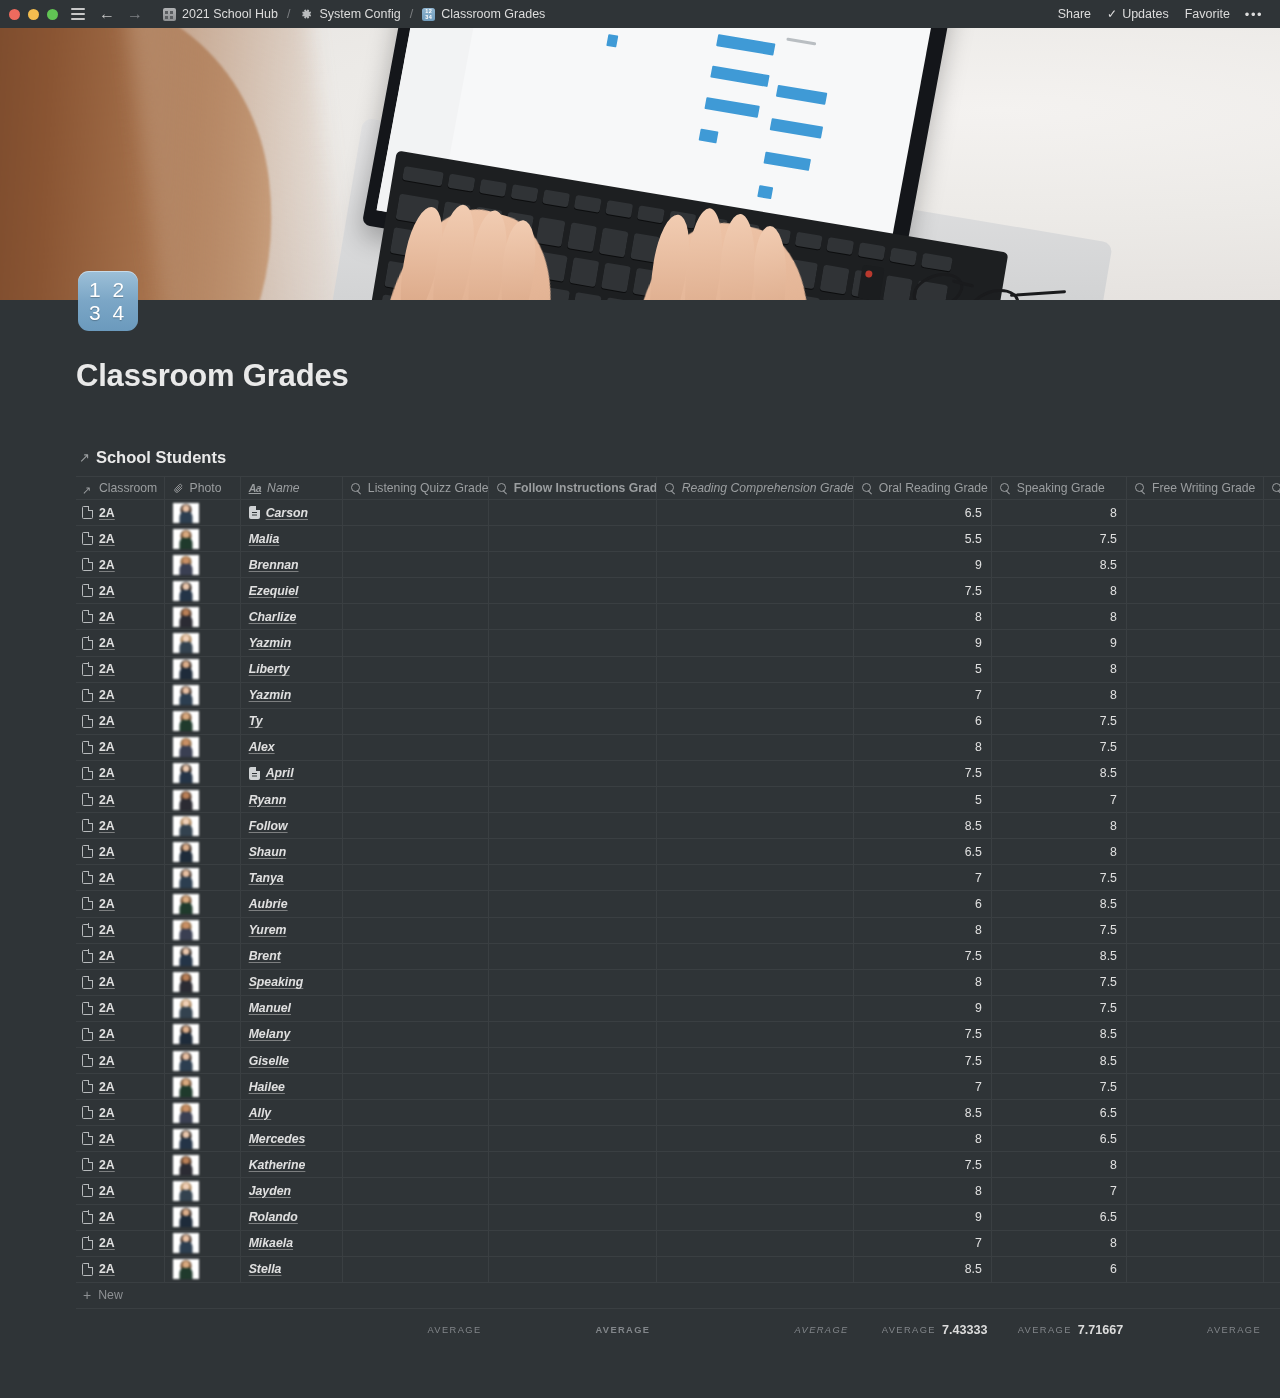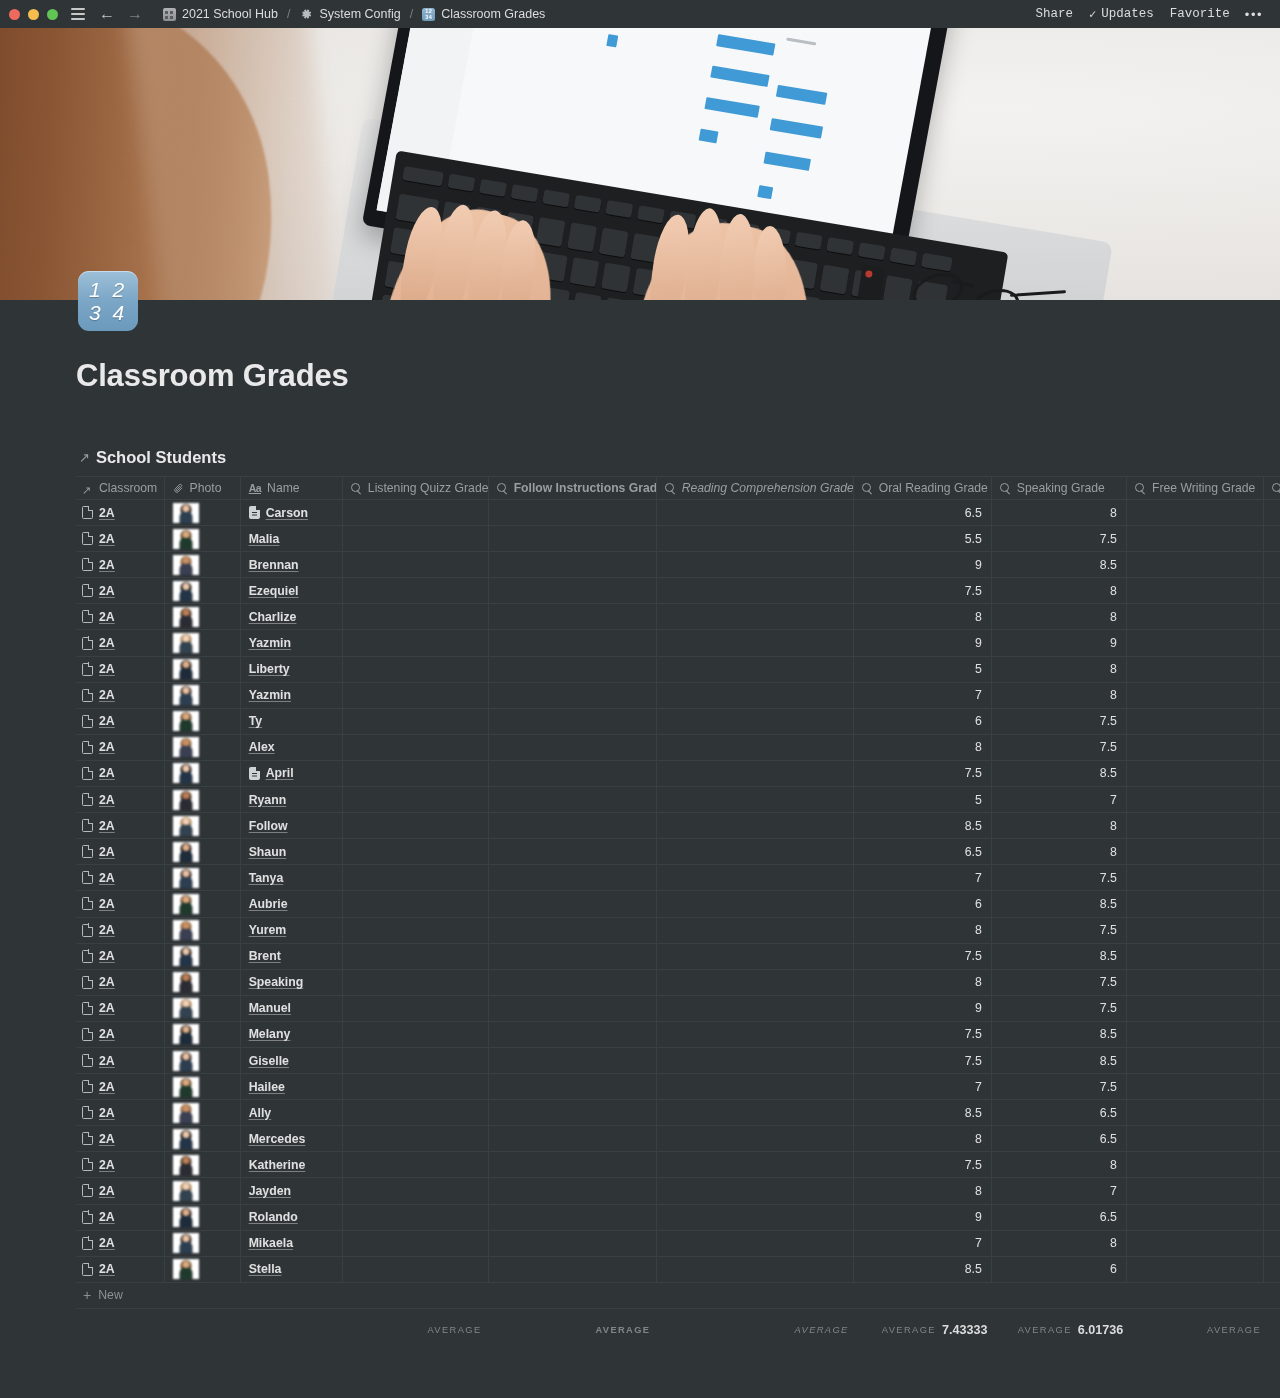--- a/index.html
+++ b/index.html
@@ -54,21 +54,21 @@
     width: 13px; height: 13px; border-radius: 2.5px; flex:none;
     background: linear-gradient(#8fb4cf, #6f9cbd);
     color: #fff; font-size: 5.5px; line-height: 6px;
     display:flex; flex-wrap: wrap; align-content:center; justify-content:center;
     font-weight:700; letter-spacing:.3px; padding-top:0px;
   }
   .ico-1234 span { width: 100%; text-align:center; }
 
   .tb-right { margin-left: auto; display:flex; align-items:center; gap: 0px; margin-right: 10px; }
   .tb-right .tbtn { padding: 3px 8px; border-radius: 3px; font-size: 12.5px; color:#dcdcdc;
-                    display:flex; gap:5px; white-space:nowrap;font-family:Liberation Mono, monospace; }
+                    display:flex; gap:5px; white-space:nowrap; }
   .check { font-size: 12px; color:#dcdcdc; }
   .dots3 { letter-spacing: 1.5px; font-size: 13px; color:#dcdcdc; padding: 3px 7px; }
 
   
   #cover {
     position: absolute; left: 0; top: 28px; width: 1280px; height: 272px;
     overflow: hidden; background: #d9d4cf;
   }
   
   .cv-bg { position:absolute; inset:0;
@@ -121,21 +121,21 @@
 
   #page-icon {
     position:absolute; left:78px; top:-29px; width:60px; height:60px;
     border-radius: 11px;
     background: linear-gradient(#9dc0d8 0%, #7ba6c6 50%, #6b9abd 100%);
     box-shadow: inset 0 1px 0 rgba(255,255,255,.45);
     color:#fff; display:flex; flex-direction:column; align-items:center; justify-content:center;
     font-size: 21px; font-weight: 400; line-height: 23px; letter-spacing: 3px;
     text-shadow: 0 1px 1px rgba(0,0,0,.25);
   }
-  #page-icon span { display:block;font-style:italic; }
+  #page-icon span { display:block; }
 
   #page-title {
     position:absolute; left:76px; top:58px;
     font-size: 31px; font-weight: 700; color:#e9e9e9; letter-spacing:-0.2px;
   }
 
   
   #db { position:absolute; left:0; top:140px; width:1280px; }
   #db-title {
     position:absolute; left:79px; top:8px;
@@ -152,21 +152,21 @@
   .cell { display:flex; align-items:center; height:100%;
           border-right: 1px solid #3a3f42; padding: 0 8px; overflow:hidden;
           font-size: 12.3px; color:#e0e0e0; white-space:nowrap; }
   .cell.first { border-left: none; padding-left: 6px; }
   .hcell { font-size: 12.2px; color:#9b9ea0; gap:6px; }
   .num { justify-content:flex-end; padding-right: 9px; }
 
   
   .c-classroom { width: 91px; }
   .c-photo     { width: 78px; }
-  .c-name      { width: 105px; }
+  .c-name      { width: 105px; font-style: italic; }
   .c-listen    { width: 150px; }
   .c-follow    { width: 173px; font-weight: bold; }
   .c-read      { width: 203px; font-style: italic; }
   .c-oral      { width: 142px; }
   .c-speak     { width: 139px; }
   .c-free      { width: 141px; }
   .c-cut       { width: 10px; border-right:none; }
 
   
   .hi { width: 11px; height: 11px; flex:none; display:inline-block; }
@@ -1521,21 +1521,21 @@
           </div>
           <div class="agg c-read">
             <span class="agg-label">AVERAGE</span>
           </div>
           <div class="agg c-oral">
             <span class="agg-label">AVERAGE</span>
             <span class="agg-val">7.43333</span>
           </div>
           <div class="agg c-speak">
             <span class="agg-label">AVERAGE</span>
-            <span class="agg-val">6.01736</span>
+            <span class="agg-val">7.71667</span>
           </div>
           <div class="agg c-free">
             <span class="agg-label">AVERAGE</span>
           </div>
           <div class="agg c-cut"></div>
         </div>
 
     </div>
   </div>
 </div>

